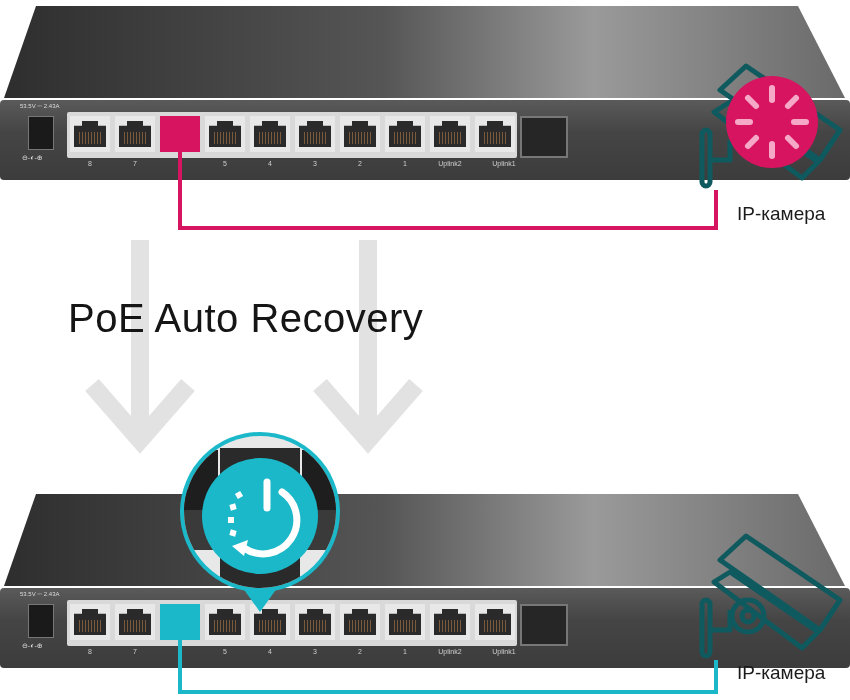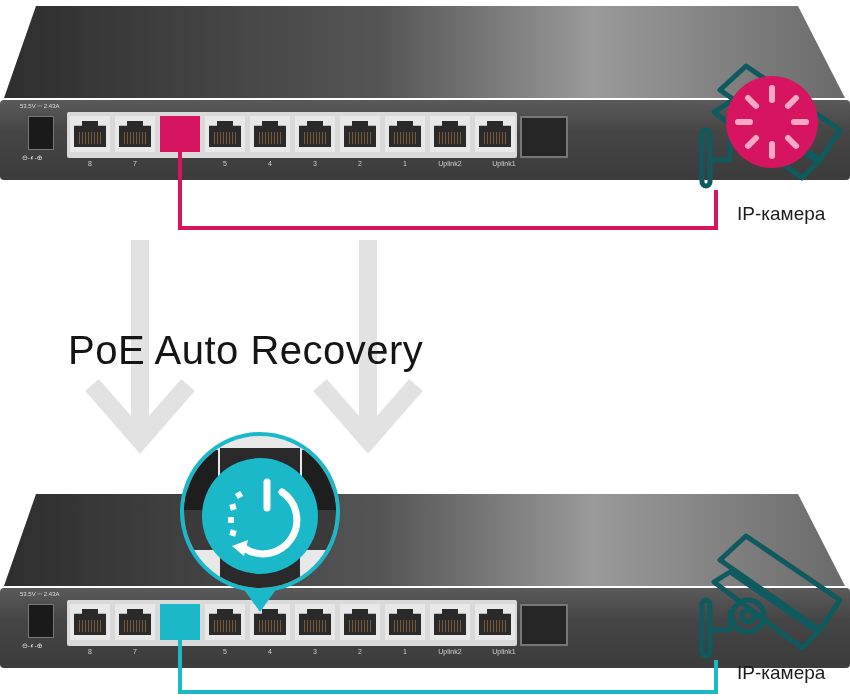--- a/index.html
+++ b/index.html
@@ -15,21 +15,21 @@
     clip-path:polygon(25% 0,75% 0,75% 18%,100% 18%,100% 100%,0 100%,0 18%,25% 18%);}
   .port .pins{position:absolute;left:9px;top:16px;width:22px;height:12px;
     background:repeating-linear-gradient(90deg,#7a5a3a 0 1px,#2a2a2a 1px 3px);}
   .port-label{position:absolute;top:48px;width:40px;text-align:center;font-size:7px;color:#cfcfcf;}
   .power-jack{position:absolute;left:28px;top:16px;width:24px;height:32px;background:#1a1a1a;border:1px solid #777;}
   .power-label{position:absolute;left:20px;top:3px;font-size:6px;color:#ddd;white-space:nowrap;}
   .power-sym{position:absolute;left:22px;top:54px;font-size:7px;color:#ddd;}
   .sfp{position:absolute;left:520px;top:16px;width:44px;height:38px;border:2px solid #777;background:#262626;}
   .uplink1-label{position:absolute;left:474px;top:56px;width:60px;text-align:center;font-size:7px;color:#cfcfcf;}
   .cable{position:absolute;}
-  .title{position:absolute;left:68px;top:328px;font-size:40px;color:#151515;letter-spacing:0.5px;}
+  .title{position:absolute;left:68px;top:296px;font-size:40px;color:#151515;letter-spacing:0.5px;}
   .cam-label{position:absolute;font-size:19px;color:#1b1b1b;}
 </style>
 </head>
 <body>
 
 <svg class="abs" style="left:0;top:0" width="850" height="700">
   <g fill="none" stroke="#e2e2e2" stroke-width="18">
     <line x1="140" y1="240" x2="140" y2="440"></line>
     <polyline points="92,385 140,440 188,385" stroke-linejoin="miter"></polyline>
   </g>

